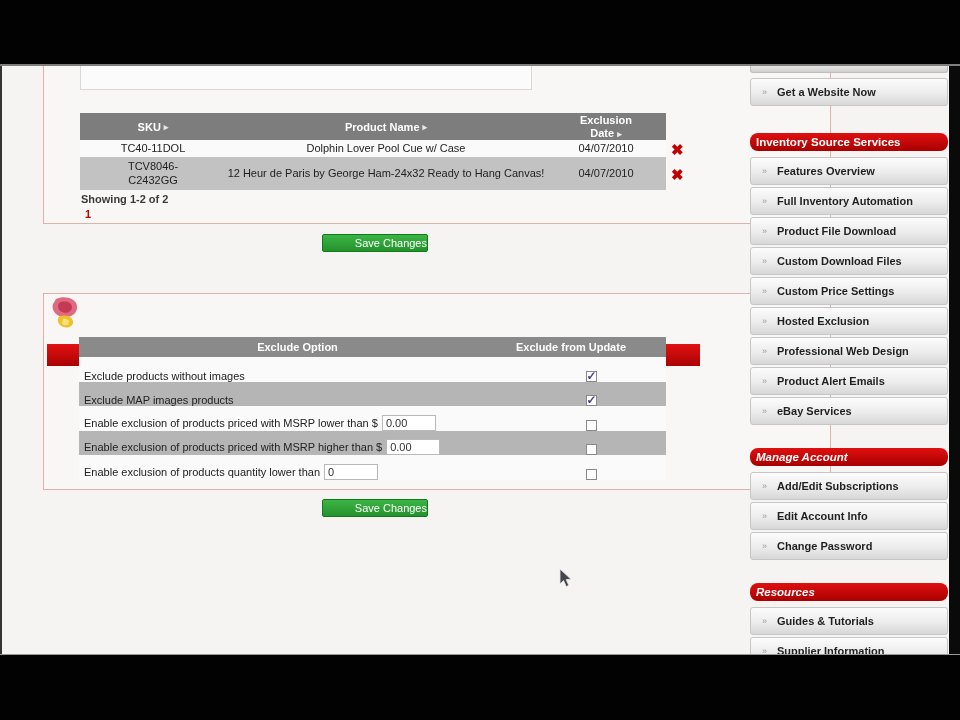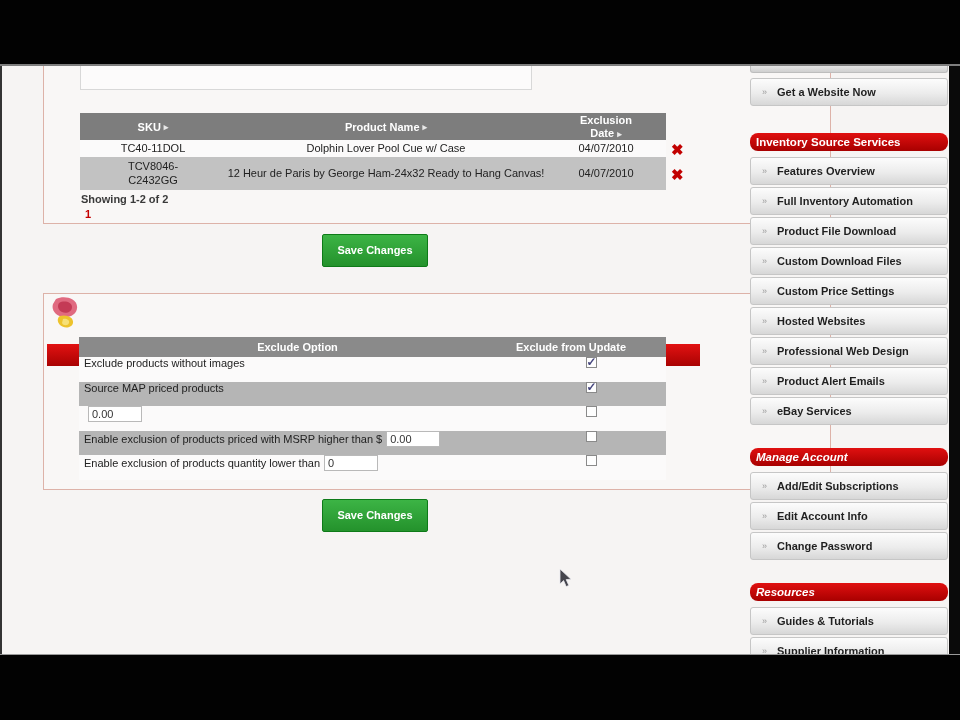--- a/index.html
+++ b/index.html
@@ -30,33 +30,33 @@
   .x-row.r1 { height: 17px; background: #fbfafa; }
   .x-row.r2 { height: 33px; background: #c2c2c2; }
   .x-row > div { display: flex; align-items: center; justify-content: center; line-height: 1.2; }
   .sku-narrow { display: inline-block; max-width: 66px; }
   .x-del { position: absolute; left: 591px; top: 50%; transform: translateY(-50%); color: #c20000; font-weight: bold; font-size: 15px; line-height: 1; cursor: pointer; }
 
   .showing { position: absolute; left: 37px; top: 133px; font-weight: bold; font-size: 11px; color: #3a3a3a; }
   .page-num { position: absolute; left: 41px; top: 148px; font-weight: bold; font-size: 11px; color: #c40000; cursor: pointer; }
 
   
-  .save-btn { position: absolute; width: 106px; height: 33px; background: linear-gradient(#3cb445, #24922c); border: 1px solid #0e7a18; border-radius: 2px; color: #fff; font-weight: bold; font-size: 11px; font-family: "Liberation Sans", sans-serif; cursor: pointer; line-height: 15px; text-align: center; }
+  .save-btn { position: absolute; width: 106px; height: 18px; background: linear-gradient(#3cb445, #24922c); border: 1px solid #0e7a18; border-radius: 2px; color: #fff; font-weight: normal; font-size: 11px; font-family: "Liberation Sans", sans-serif; cursor: pointer; line-height: 15px; text-align: right; }
   #save-1 { left: 322px; top: 234px; }
   #save-2 { left: 322px; top: 499px; }
 
   
   .red-bar { position: absolute; left: 3px; top: 10px; width: 653px; height: 22px; background: linear-gradient(#e21212, #a90202); display: flex; align-items: center; color: #fff; font-weight: bold; font-size: 11.5px; padding-left: 52px; margin-top: 40px; }
   .opt-icon { position: absolute; left: 6px; top: 2px; width: 32px; height: 36px; z-index: 2; }
 
   .opt-table { position: absolute; left: 35px; top: 43px; width: 587px; font-size: 11px; color: #222; }
   .opt-header { display: flex; height: 20px; background: #8a8a8a; color: #fff; font-weight: bold; align-items: center; }
   .opt-header .h-option { flex: 1; text-align: center; }
   .opt-header .h-exclude { width: 150px; text-align: left; }
-  .opt-row { display: flex; align-items: flex-start; }
+  .opt-row { display: flex; align-items: flex-end; }
   .opt-row.white { background: #fbfafa; }
   .opt-row.gray  { background: #b5b5b5; }
   .opt-row.h25 { height: 25px; } .opt-row.h24 { height: 24px; }
   .opt-label { flex: 1; padding-left: 5px; display: flex; align-items: center; }
   .opt-input { width: 54px; height: 16px; margin-left: 4px; border: 1px solid #b9b9b9; font-size: 11px; padding: 0 3px; background: #fff; font-family: "Liberation Sans", sans-serif; color: #333; }
   .opt-check { width: 150px; display: flex; justify-content: center; }
   .checkbox { width: 11px; height: 11px; background: #fefefe; border: 1px solid #8a8a8a; position: relative; cursor: pointer; }
   .checkbox.checked::after { content: "\2713"; position: absolute; left: 0; top: -3px; font-size: 12px; font-weight: bold; color: #45457d; }
 
   
@@ -135,28 +135,29 @@
       </div>
 
       <div class="opt-row white h25">
         <div class="opt-label">Exclude products without images</div>
         <div class="opt-check">
             <span class="checkbox checked"></span>
           </div>
       </div>
 
       <div class="opt-row gray h24">
-        <div class="opt-label">Source MAP priced products</div>
+        <div class="opt-label">Exclude MAP images products</div>
         <div class="opt-check">
             <span class="checkbox checked"></span>
           </div>
       </div>
 
       <div class="opt-row white h25">
         <div class="opt-label">
+          <span>Enable exclusion of products priced with MSRP lower than $</span>
           <input class="opt-input" type="text" value="0.00" style="">
         </div>
         <div class="opt-check">
             <span class="checkbox"></span>
           </div>
       </div>
 
       <div class="opt-row gray h24">
         <div class="opt-label">
           <span>Enable exclusion of products priced with MSRP higher than $</span>
@@ -206,21 +207,21 @@
     <div class="sb-btn">
       <span class="sb-bullet">»</span>
       <span>Custom Download Files</span>
     </div>
     <div class="sb-btn">
       <span class="sb-bullet">»</span>
       <span>Custom Price Settings</span>
     </div>
     <div class="sb-btn">
       <span class="sb-bullet">»</span>
-      <span>Hosted Websites</span>
+      <span>Hosted Exclusion</span>
     </div>
     <div class="sb-btn">
       <span class="sb-bullet">»</span>
       <span>Professional Web Design</span>
     </div>
     <div class="sb-btn">
       <span class="sb-bullet">»</span>
       <span>Product Alert Emails</span>
     </div>
     <div class="sb-btn">

